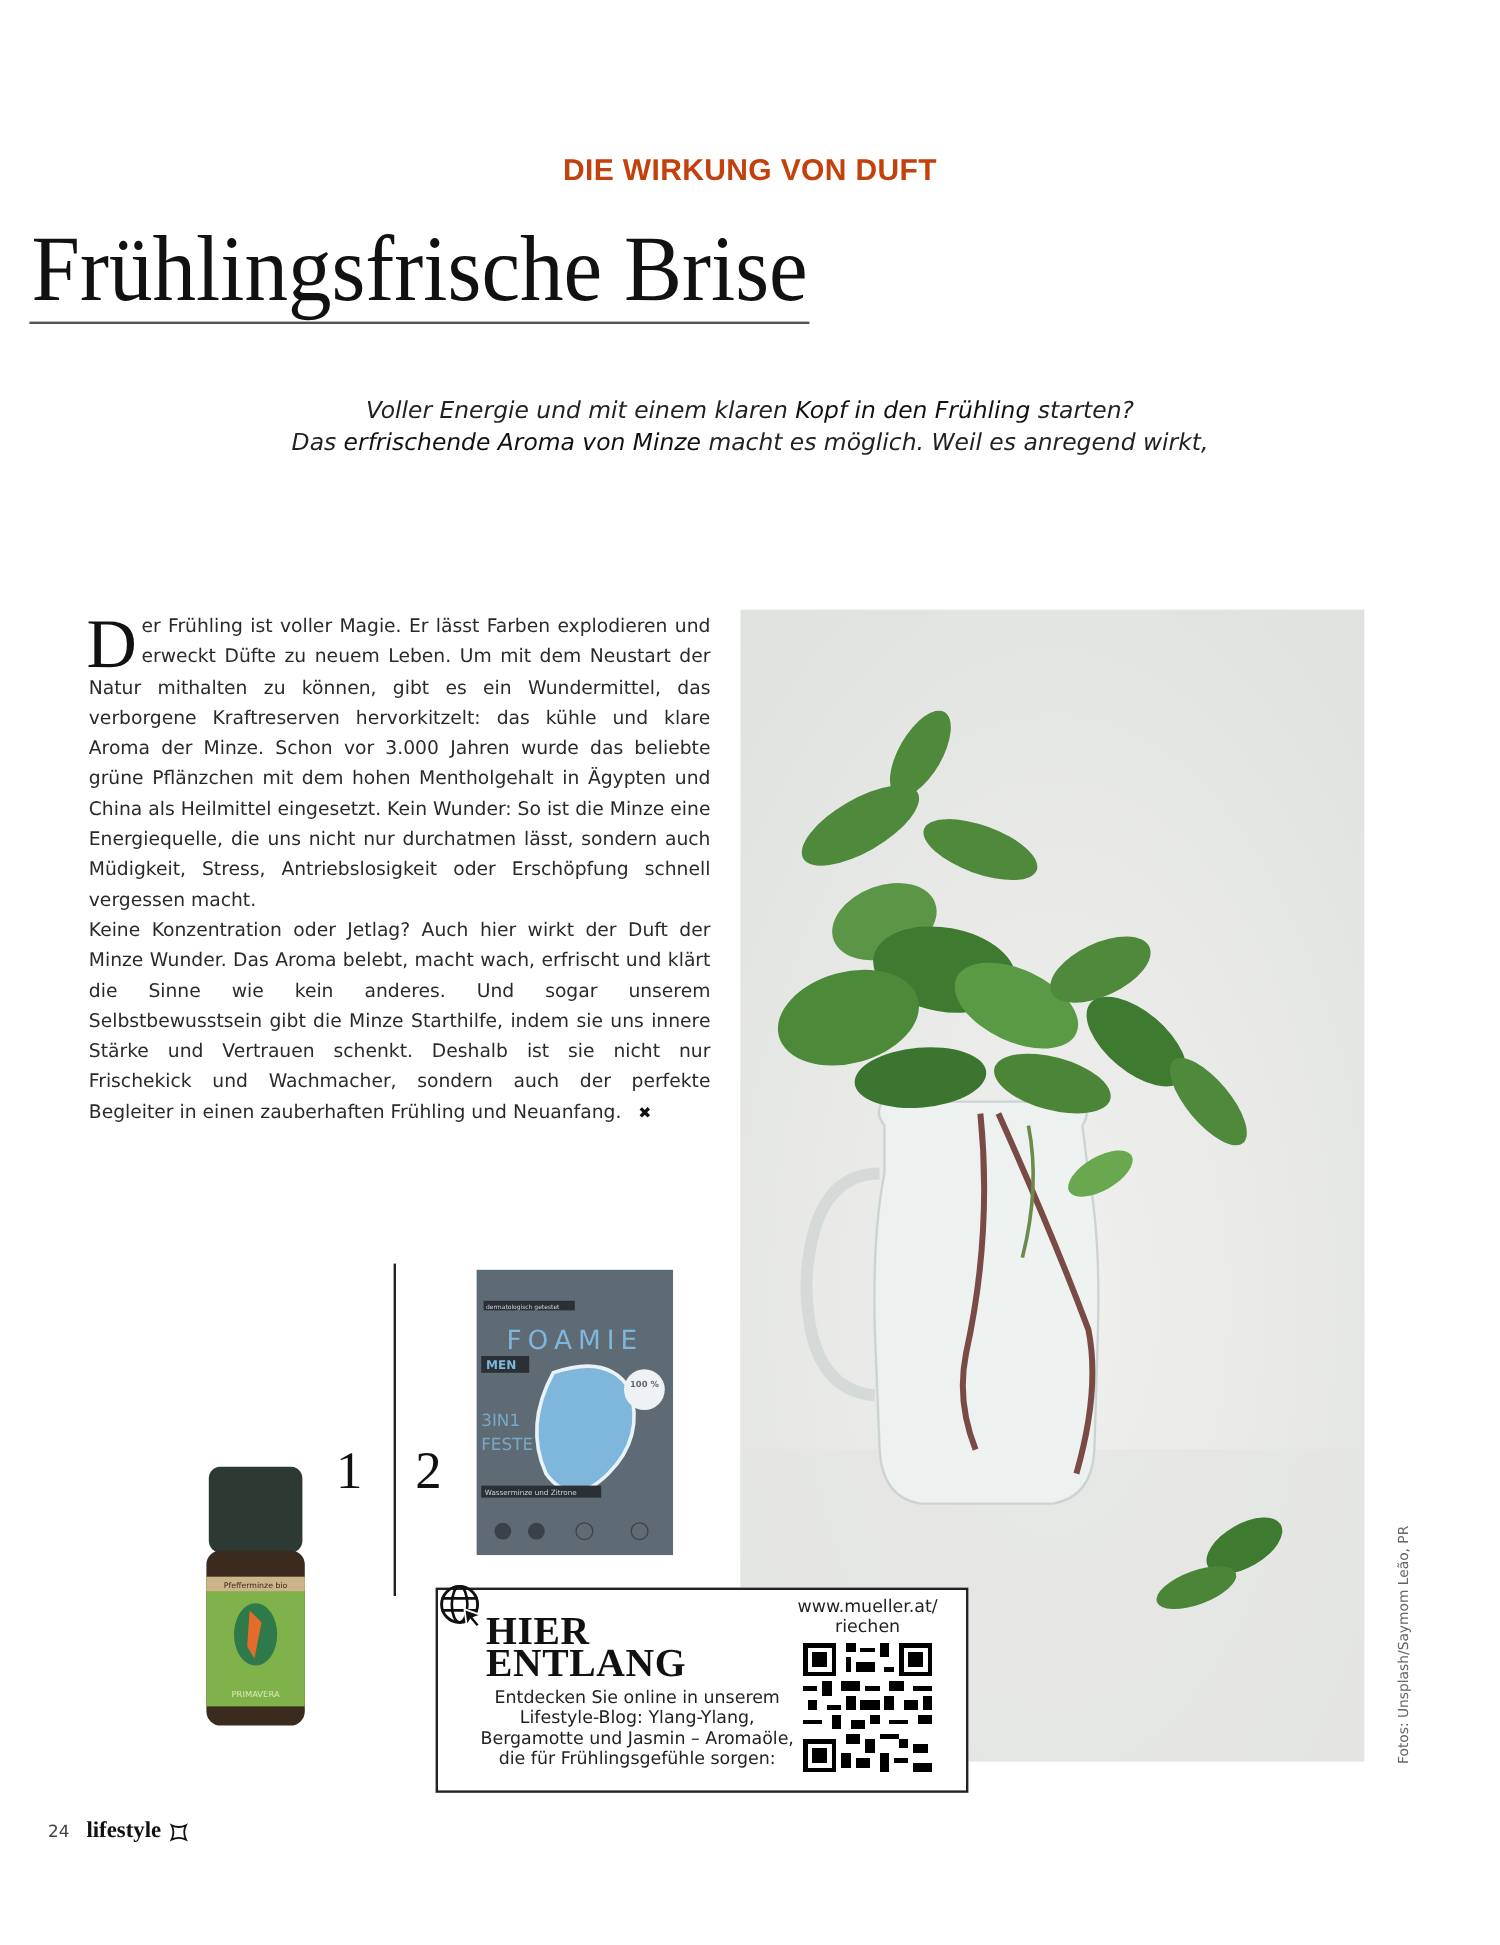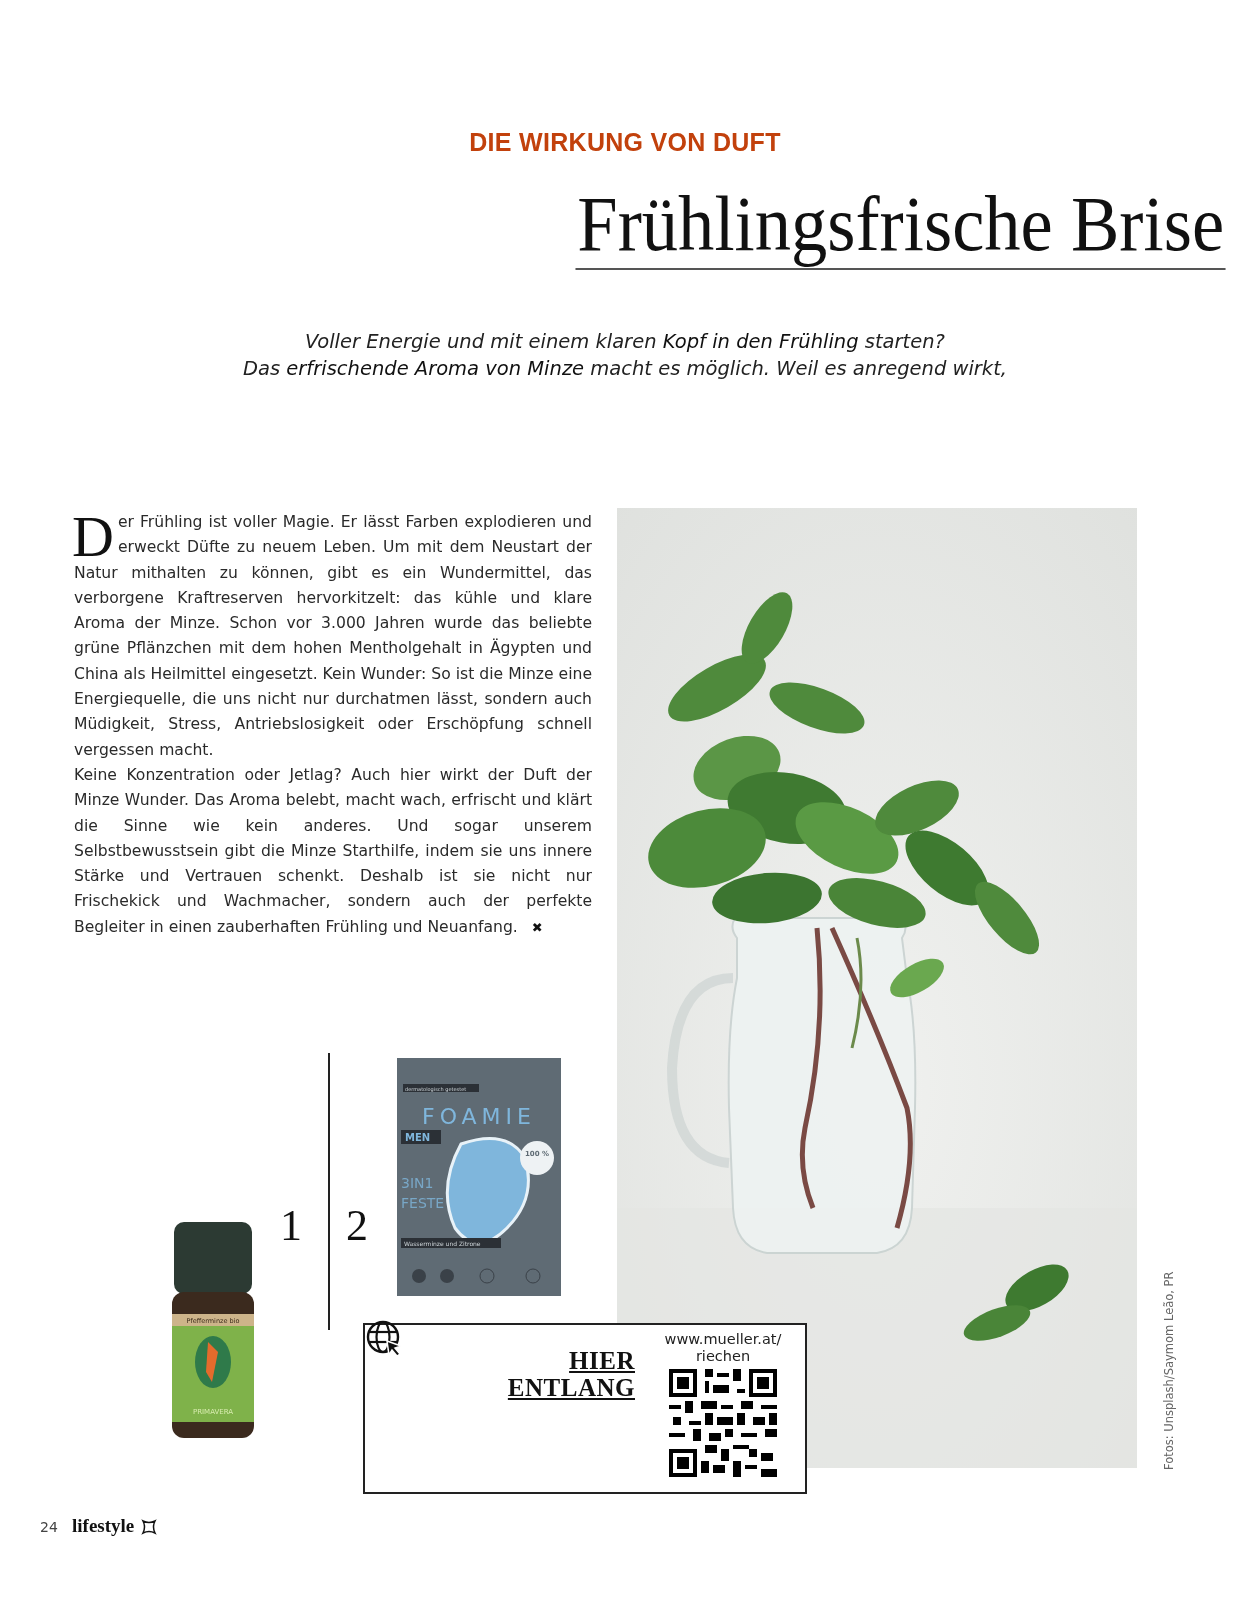--- a/index.html
+++ b/index.html
@@ -1,20 +1,20 @@
 <!DOCTYPE html>
 <html><head>
 <meta charset="utf-8">
 <style>
   html, body { margin:0; padding:0; background:#ffffff; }
   body { width:1250px; height:1621px; position:relative; overflow:hidden; color:#1a1a1a; font-family:"Liberation Sans", sans-serif; }
   .abs { position:absolute; }
 
   .kicker { left:0; width:1250px; top:128px; text-align:center; font-family:"Liberation Sans", sans-serif; font-weight:bold; font-size:25px; letter-spacing:0.3px; color:#c2410c; }
-  .title-wrap { left:0; width:1250px; top:180px; text-align:right; }
+  .title-wrap { left:0; width:1250px; top:180px; text-align:left; }
   .title { display:inline-block; font-family:"Liberation Serif", serif; font-size:78px; line-height:88px; color:#111; border-bottom:2px solid #555; padding:0 2px 0 2px; transform:scaleX(0.93); transform-origin:center; }
 
   .lede { left:150px; width:950px; top:328px; text-align:center; font-family:"DejaVu Sans", sans-serif; font-style:italic; font-size:19.5px; line-height:27px; color:#222; font-weight:300; }
   .lede b { font-weight:normal; color:#111; }
 
   .col { left:74px; width:518px; top:510px; font-family:"DejaVu Sans", sans-serif; font-size:15.6px; line-height:25.3px; color:#2a2a2a; text-align:justify; }
   .dropcap { float:left; font-family:"Liberation Serif", serif; font-size:58px; line-height:46px; margin:4px 4px 0 -2px; color:#111; }
   .p { margin:0; }
   .sub { margin:24px 0 0 0; font-weight:bold; color:#111; font-size:16px; }
   .endmark { display:inline-block; margin-left:14px; font-size:13px; color:#111; }
@@ -25,21 +25,21 @@
   .divider { left:328px; top:1053px; width:2px; height:277px; background:#222; }
   .num { font-family:"Liberation Serif", serif; font-size:44px; color:#111; }
   .n1 { left:280px; top:1200px; }
   .n2 { left:346px; top:1200px; }
 
   .bottle { left:170px; top:1190px; width:86px; height:218px;margin-top:32px; }
   .foamie { left:397px; top:1058px; width:164px; height:238px;text-align:right; }
 
   .box { left:363px; top:1323px; width:440px; height:167px; border:2px solid #222; background:#fff; }
   .box-globe { left:0px; top:-6px; width:40px; height:40px; }
-  .box-title { left:40px; width:230px; top:22px; text-align:right; font-family:"Liberation Serif", serif; font-weight:bold; font-size:25px; line-height:27px; color:#111; letter-spacing:0.5px;text-decoration:underline; }
+  .box-title { left:40px; width:230px; top:22px; text-align:left; font-family:"Liberation Serif", serif; font-weight:bold; font-size:33px; line-height:27px; color:#111; letter-spacing:0.5px; }
   .box-text { left:24px; width:284px; top:82px; text-align:center; font-family:"DejaVu Sans", sans-serif; font-size:14.5px; line-height:17px; color:#222; }
   .box-url { left:288px; width:140px; top:6px; text-align:center; font-family:"DejaVu Sans", sans-serif; font-size:14.5px; line-height:17px; color:#222; }
   .qr { left:304px; top:44px; width:108px; height:108px; }
 
   .footer-num { left:40px; top:1519px; font-size:14px; color:#444; font-family:"DejaVu Sans", sans-serif; }
   .footer-brand { left:72px; top:1515px; font-family:"Liberation Serif", serif; font-weight:bold; font-size:19px; color:#111; }
   .footer-icon { left:141px; top:1519px; width:16px; height:16px; }
 </style>
 </head>
 <body>
@@ -144,20 +144,21 @@
       <ellipse cx="18" cy="18" rx="6.5" ry="15" fill="none" stroke="#111" stroke-width="2.2"></ellipse>
       <line x1="3" y1="13" x2="33" y2="13" stroke="#111" stroke-width="2.2"></line>
       <line x1="3" y1="23" x2="33" y2="23" stroke="#111" stroke-width="2.2"></line>
       <path d="M22 22 L36 27 L30 29 L35 35 L32 37 L27 31 L24 36 Z" fill="#111" stroke="#fff" stroke-width="1.5"></path>
     </svg>
   </div>
   <div class="abs box-title">
     <div>HIER</div>
     <div>ENTLANG</div>
   </div>
+  <div class="abs box-text">Entdecken Sie online in unserem Lifestyle-Blog: Ylang-Ylang, Bergamotte und Jasmin – Aromaöle, die für Frühlingsgefühle sorgen:</div>
   <div class="abs box-url">
     <div>www.mueller.at/</div>
     <div>riechen</div>
   </div>
   <div class="abs qr">
     <svg width="108" height="108" viewBox="0 0 27 27" shape-rendering="crispEdges">
       <rect width="27" height="27" fill="#fff"></rect>
       <g fill="#000">
         <rect x="0" y="0" width="7" height="7"></rect>
           <rect x="1" y="1" width="5" height="5" fill="#fff"></rect>

